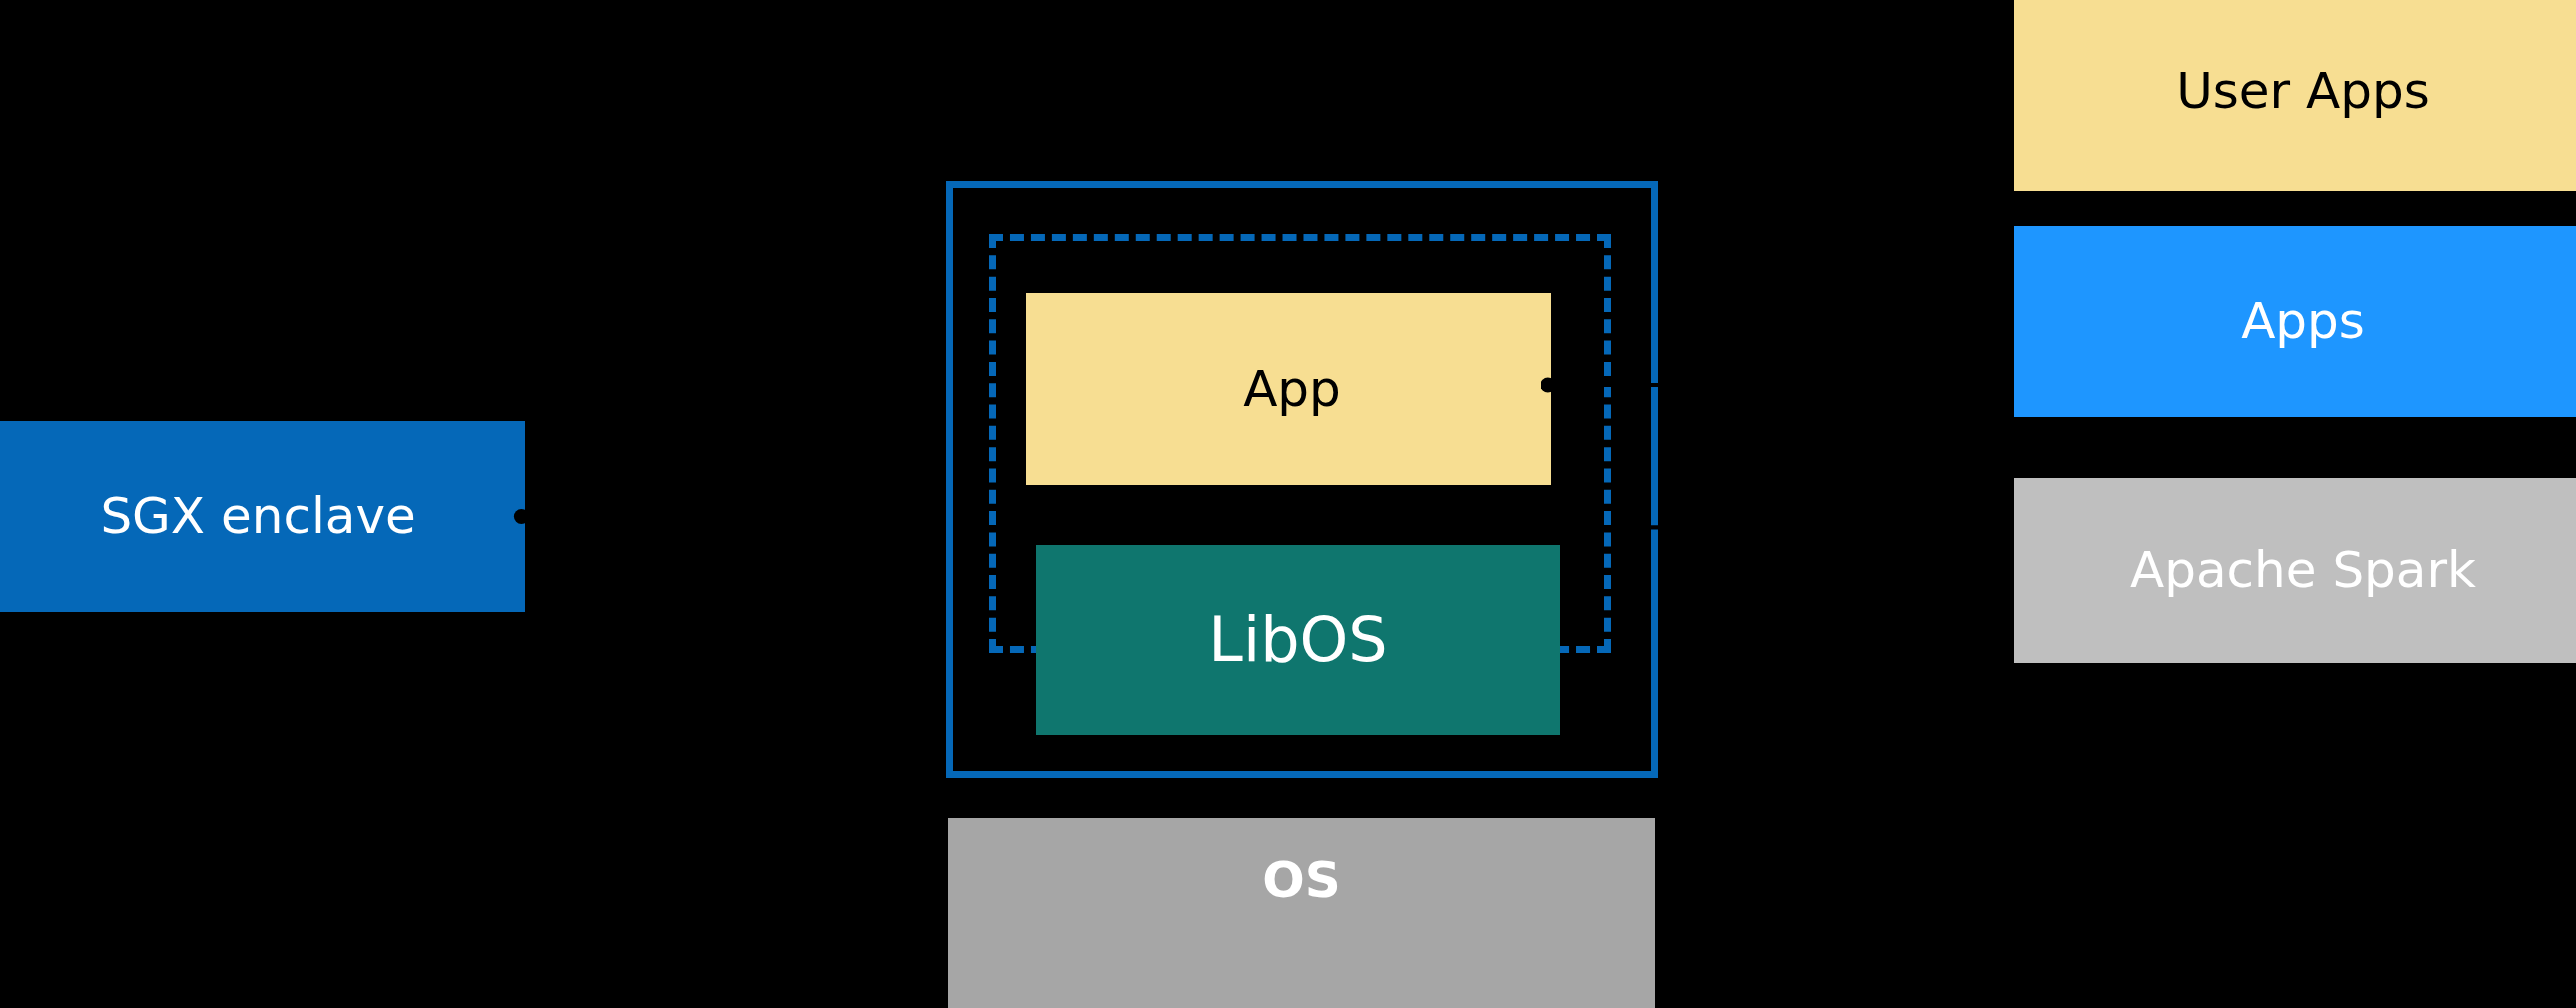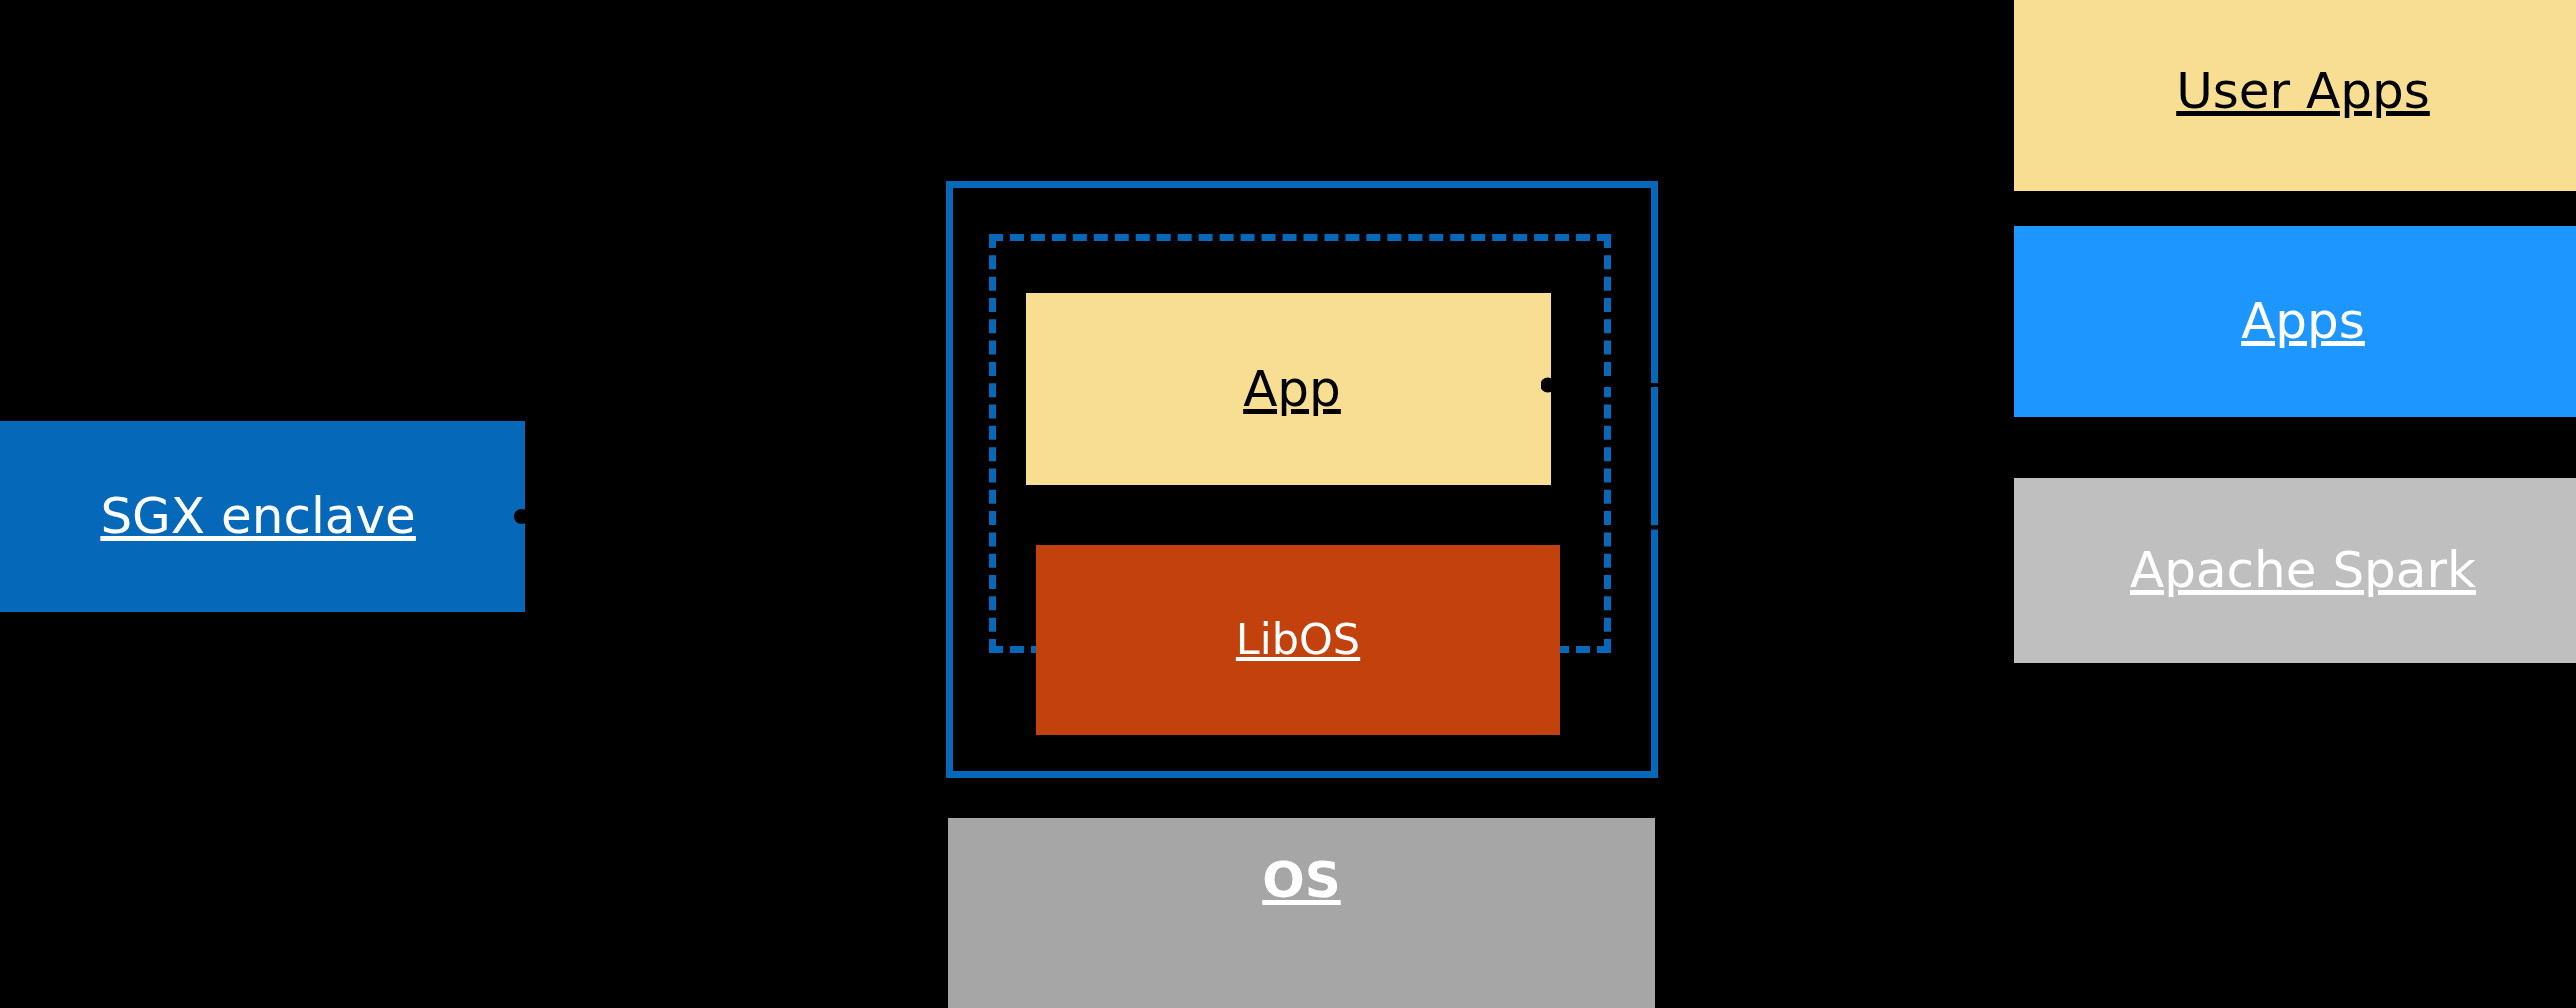--- a/index.html
+++ b/index.html
@@ -19,21 +19,20 @@
     position: absolute;
     box-sizing: border-box;
     display: flex;
     align-items: center;
     justify-content: center;
     text-align: center;
     line-height: 1.1;
   }
   .label {
     white-space: nowrap;
-    text-decoration: underline;
   }
 
   
   #sgx-enclave-box {
     left: -8.4px;
     top: 421px;
     width: 533px;
     height: 191px;
     background: var(--blue-deep, #0568B8);
     color: #FFFFFF;
@@ -71,23 +70,23 @@
     font-size: 50px;
     padding-left: 7px;
   }
 
   
   #libos-box {
     left: 1036px;
     top: 545px;
     width: 524px;
     height: 190px;
-    background: #c2410c;
+    background: #0f766e;
     color: #FFFFFF;
-    font-size: 43px;
+    font-size: 62px;
   }
 
   
   #os-box {
     left: 948px;
     top: 818px;
     width: 707px;
     height: 209px;
     background: #A6A6A6;
     color: #FFFFFF;

